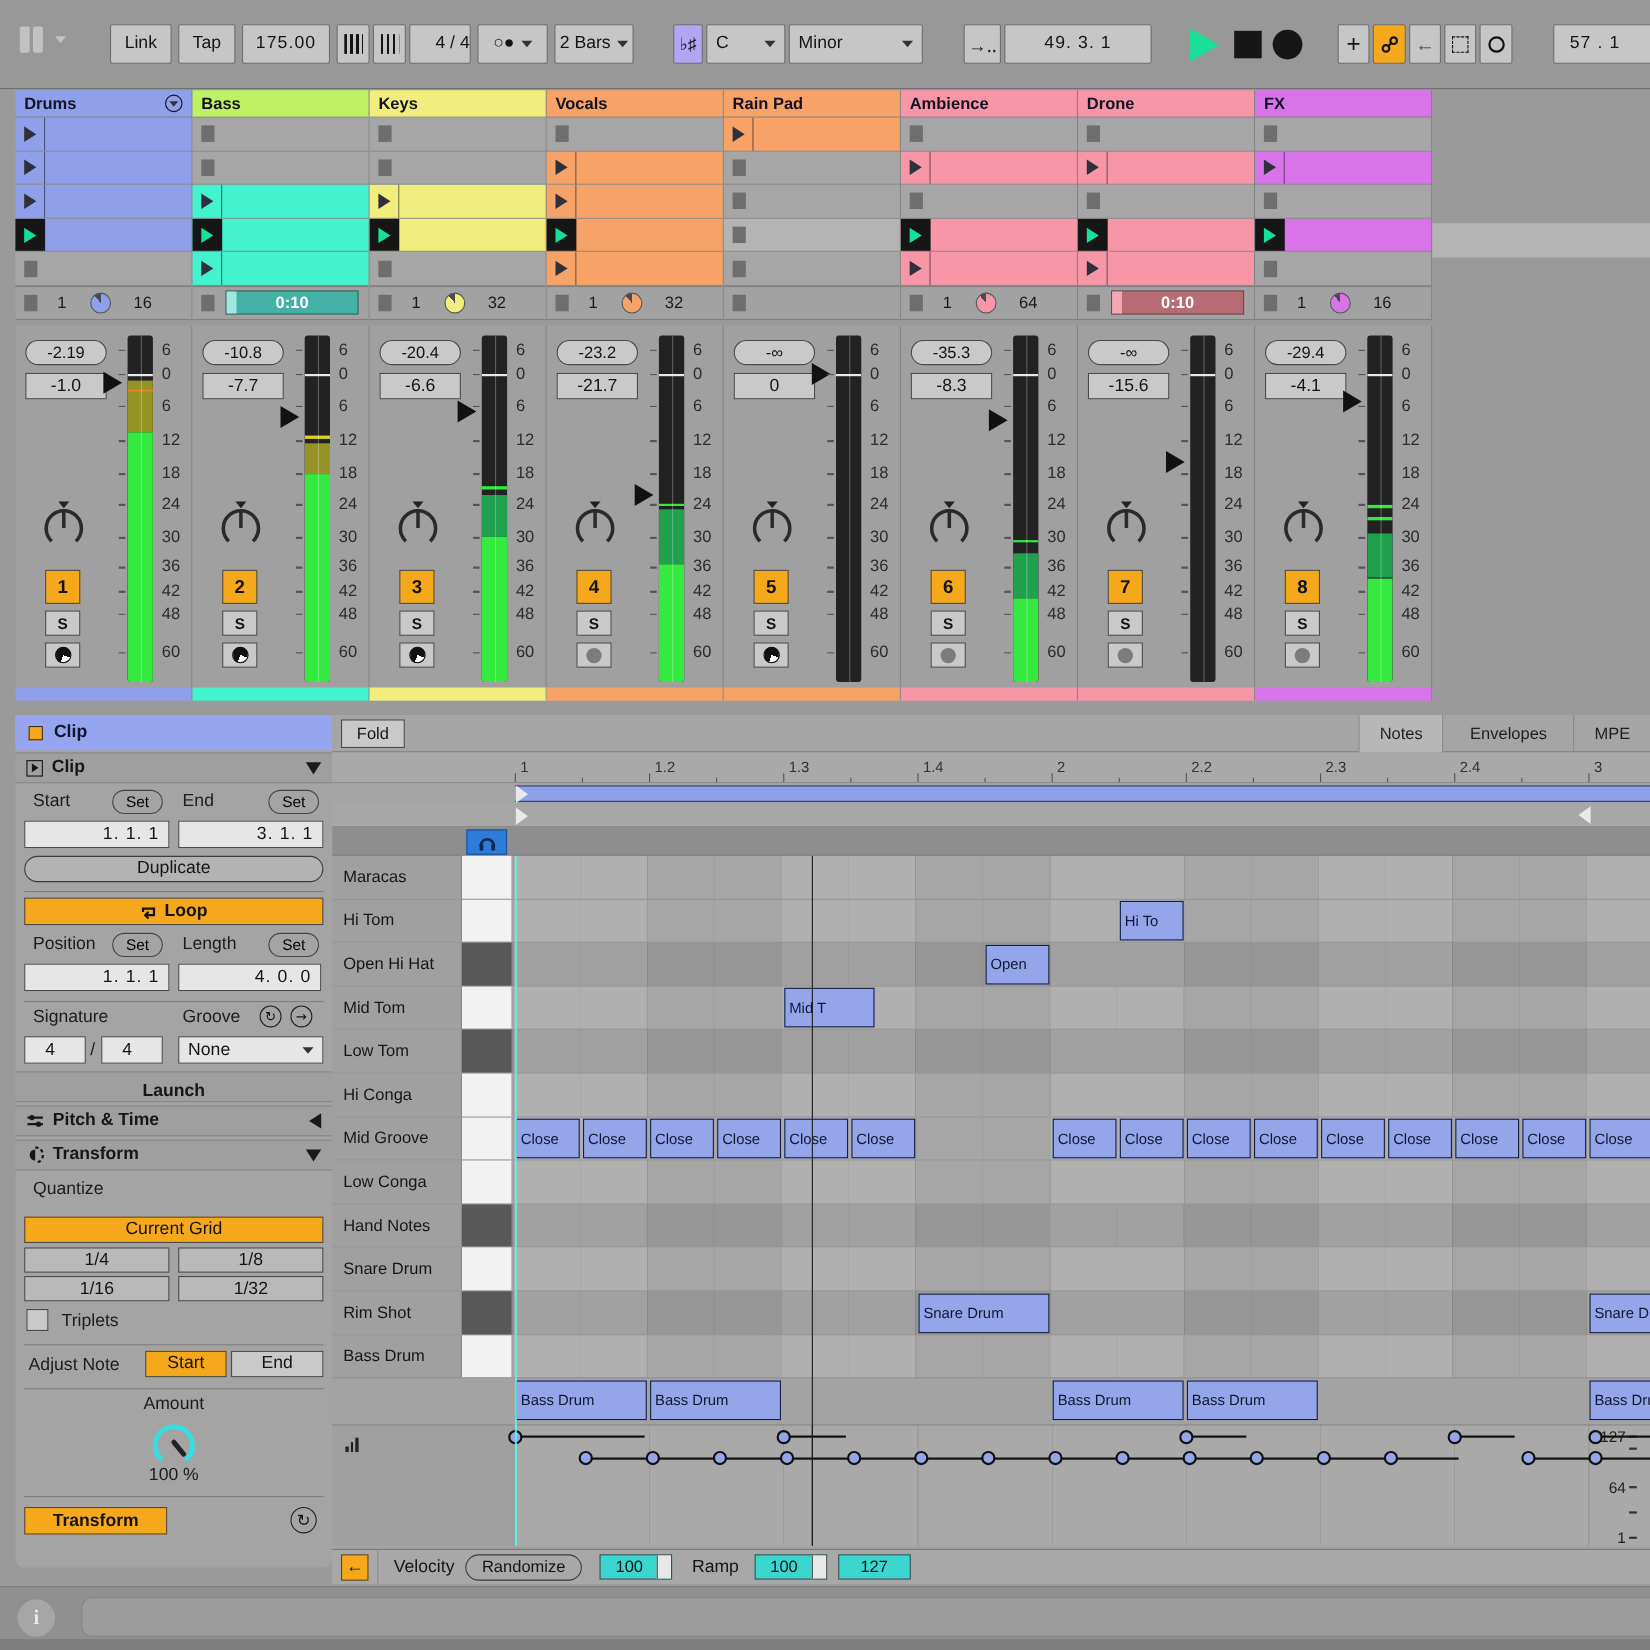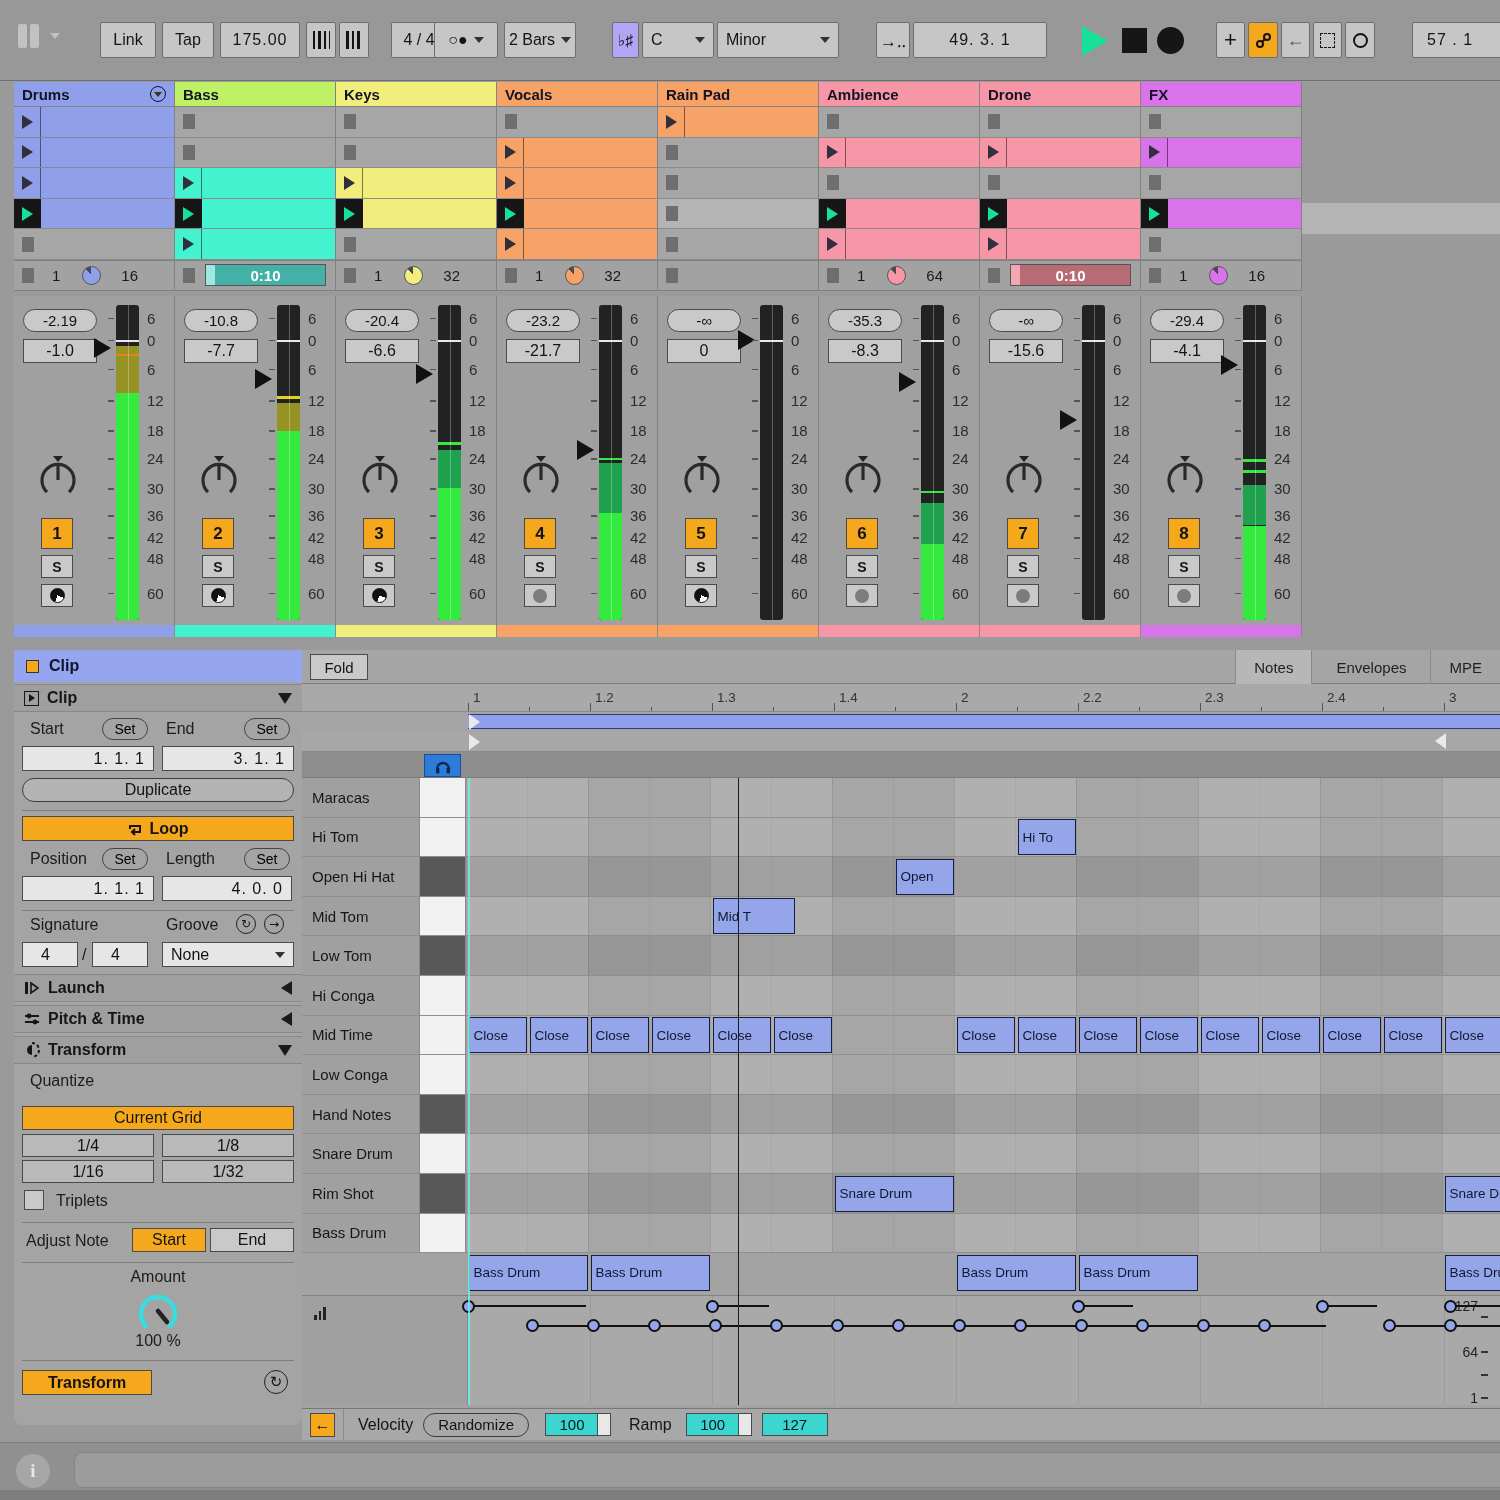--- a/index.html
+++ b/index.html
@@ -173,21 +173,21 @@
       </div>
     <div class="tbtn tval" style="left:220px;width:80px;">
         <span>175.00</span>
       </div>
     <div class="tbtn" style="left:306px;width:30px;">
         <span class="bars-icon"></span>
       </div>
     <div class="tbtn" style="left:339px;width:30px;">
         <span class="bars-icon"></span>
       </div>
-    <div class="tbtn" style="left:391px;width:56px;">
+    <div class="tbtn" style="left:372px;width:56px;justify-content:flex-end;">
         <span>4 / 4</span>
       </div>
     <div class="tbtn" style="left:434px;width:64px;">
         <span>○●</span>
         <span class="caret"></span>
       </div>
     <div class="tbtn" style="left:504px;width:72px;">
         <span>2 Bars</span>
         <span class="caret"></span>
       </div>
@@ -881,21 +881,21 @@
     <span class="cp-label" style="left:152px;top:266px;">Groove</span>
     <span class="gcirc" style="position:absolute;left:222px;top:264px;">↻</span>
     <span class="gcirc" style="position:absolute;left:250px;top:264px;">→</span>
     <div class="valbox" style="left:8px;top:292px;width:56px;justify-content:center;">4</div>
     <span class="cp-label" style="left:68px;top:296px;">/</span>
     <div class="valbox" style="left:78px;top:292px;width:56px;justify-content:center;">4</div>
     <div class="ddown" style="left:148px;top:292px;width:132px;">
         <span>None</span>
         <span class="caret"></span>
       </div>
-    <div class="sec-bar" style="top:324px;">
+    <div class="sec-bar" style="top:324px;flex-direction:column;">
       <svg width="16" height="14" viewBox="0 0 16 14">
           <rect x="1" y="1" width="3" height="12" fill="#161616"></rect>
           <path d="M7 2 L14 7 L7 12 Z" fill="none" stroke="#161616" stroke-width="1.6"></path>
         </svg>
       <span>Launch</span>
         <span class="arr arr-l"></span>
     </div>
     <div class="sec-bar" style="top:355px;">
       <svg width="16" height="14" viewBox="0 0 16 14">
           <line x1="1" y1="4" x2="15" y2="4" stroke="#161616" stroke-width="2"></line>
@@ -1031,21 +1031,21 @@
           </div>
         </div>
         <div class="drow light" style="height: 39.6px;">
           <div class="dlabel">Hi Conga</div>
           <div class="dkey light"></div>
           <div class="dbg">
             <div class="cols"></div>
           </div>
         </div>
         <div class="drow light" style="height: 39.6px;">
-          <div class="dlabel">Mid Time</div>
+          <div class="dlabel">Mid Groove</div>
           <div class="dkey light"></div>
           <div class="dbg">
             <div class="cols"></div>
           </div>
         </div>
         <div class="drow light" style="height: 39.6px;">
           <div class="dlabel">Low Conga</div>
           <div class="dkey light"></div>
           <div class="dbg">
             <div class="cols"></div>

